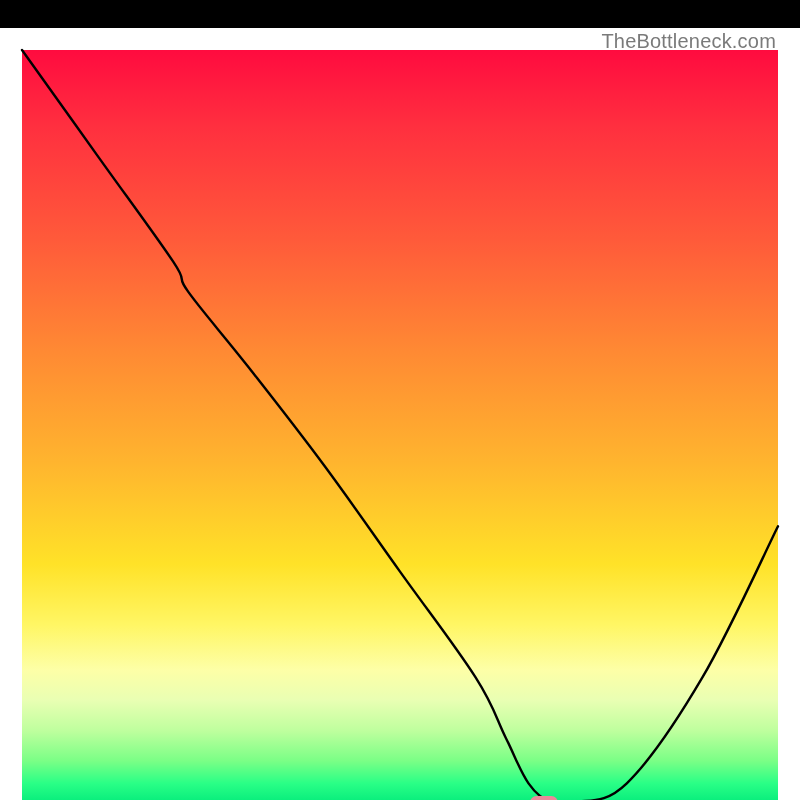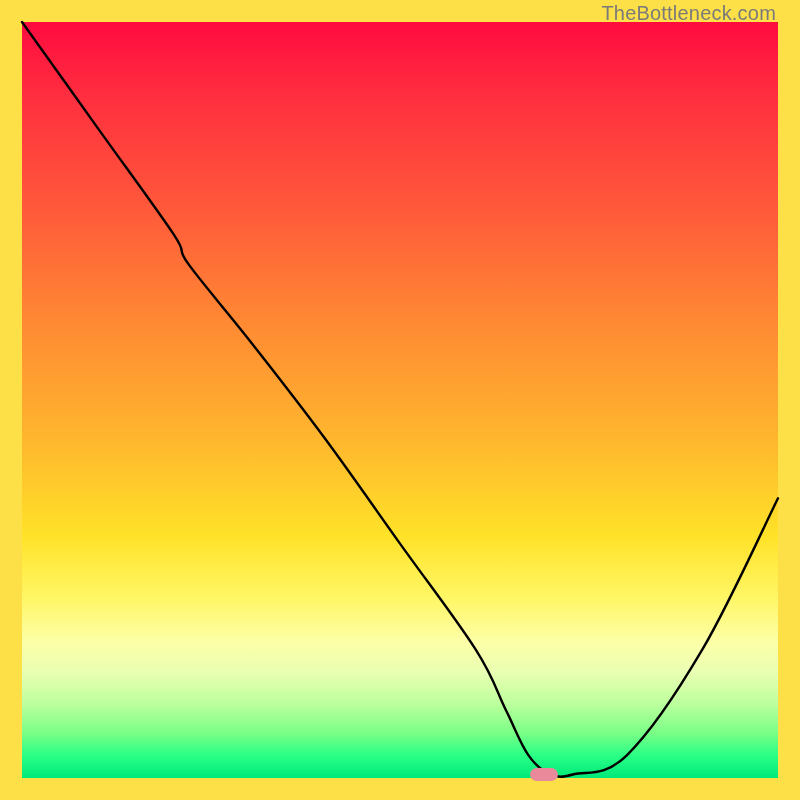--- a/index.html
+++ b/index.html
@@ -7,21 +7,22 @@
     padding: 0;
     width: 800px;
     height: 800px;
     background: #000;
     overflow: hidden;
     font-family: Arial, Helvetica, sans-serif;
   }
   .frame {
     position: absolute;
     inset: 0;
-    background: #fde047;
+    background: #ffffff;
+    margin-top: 28px;
   }
   .plot {
     position: absolute;
     left: 22px;
     top: 22px;
     width: 756px;
     height: 756px;
     
     background: linear-gradient(to bottom,
       #ff0b3f 0%,

